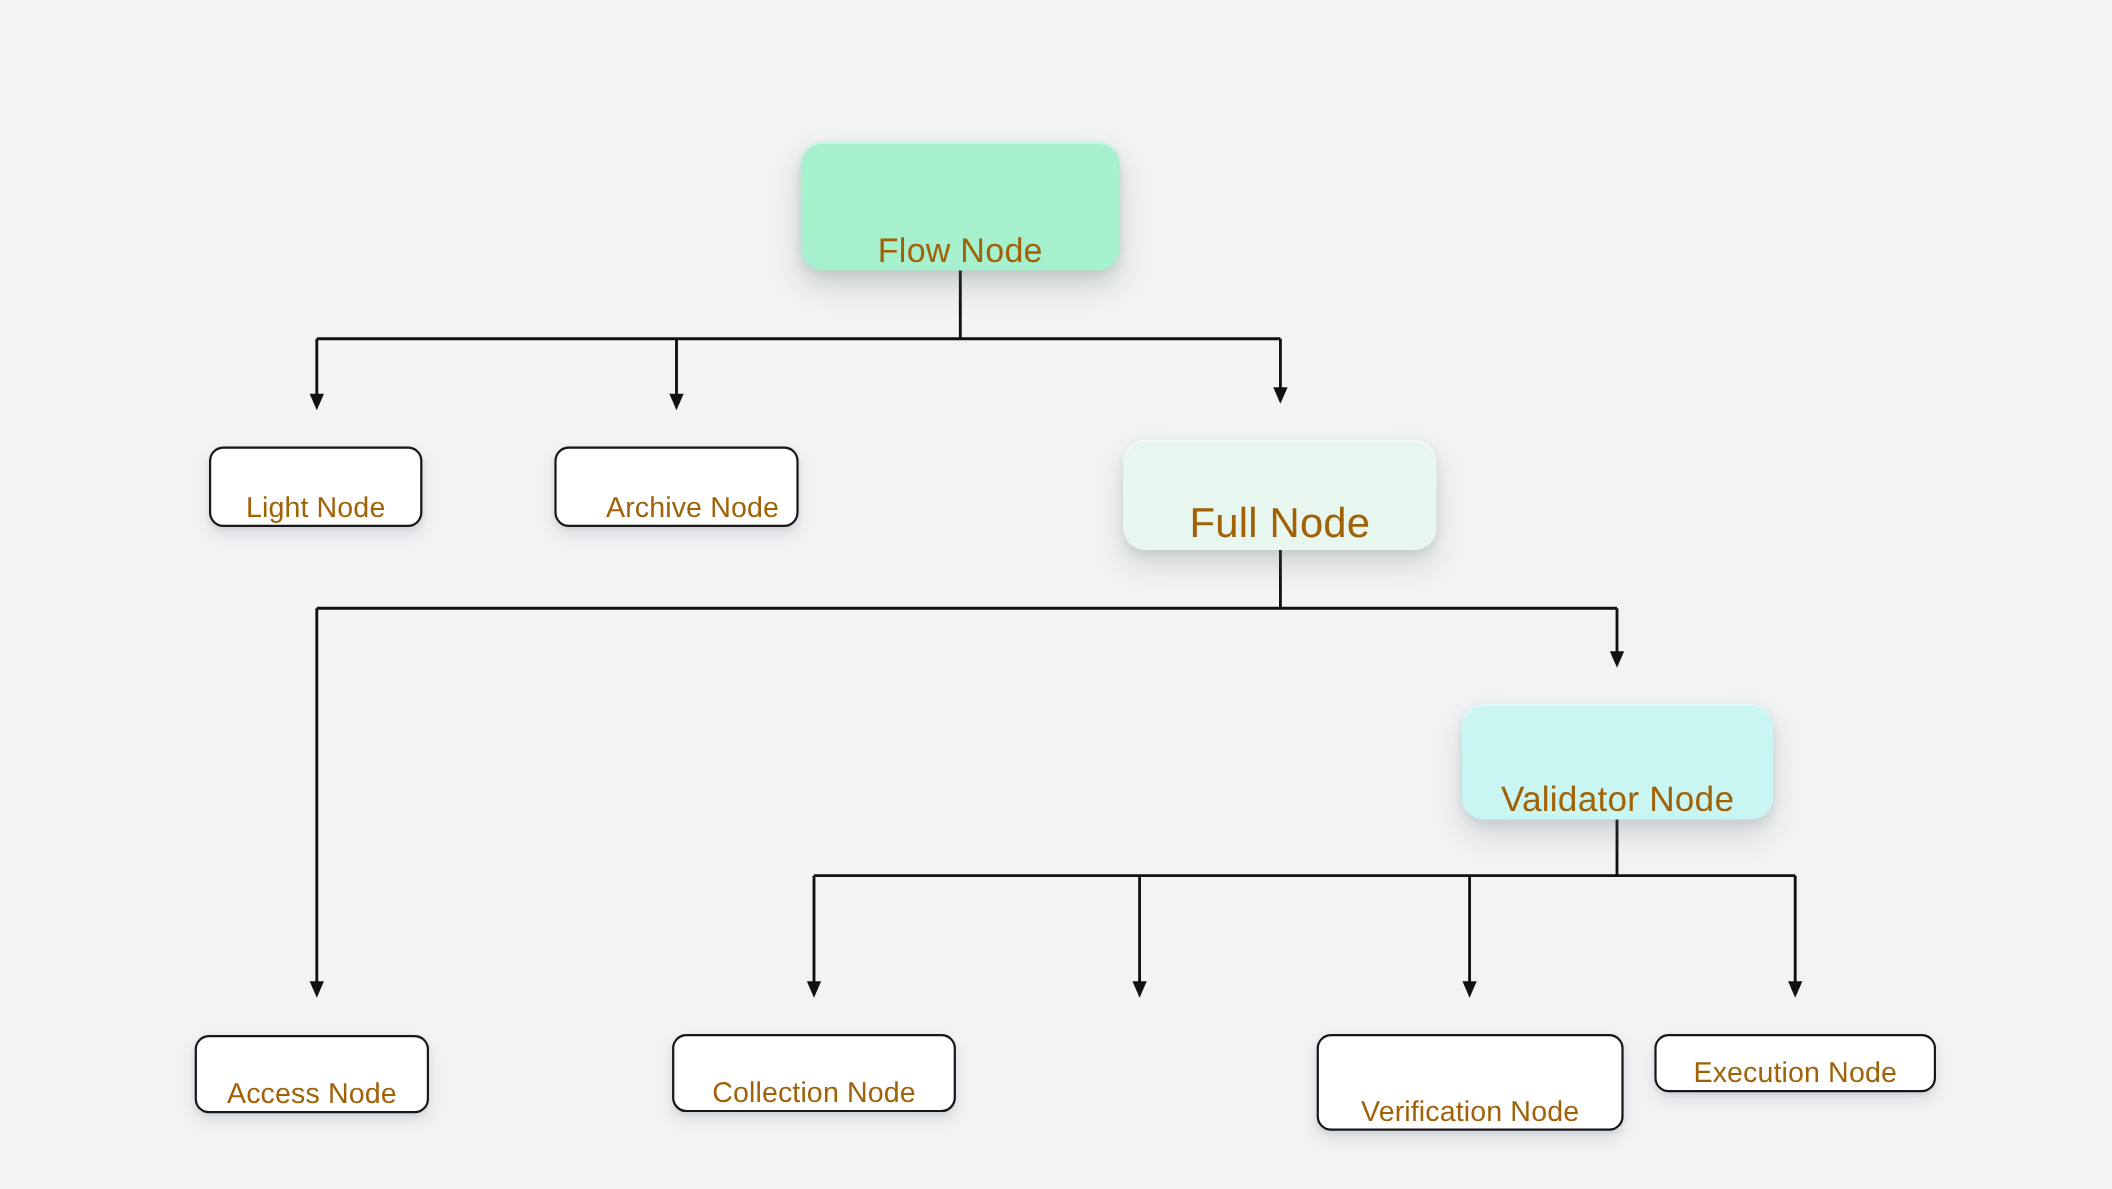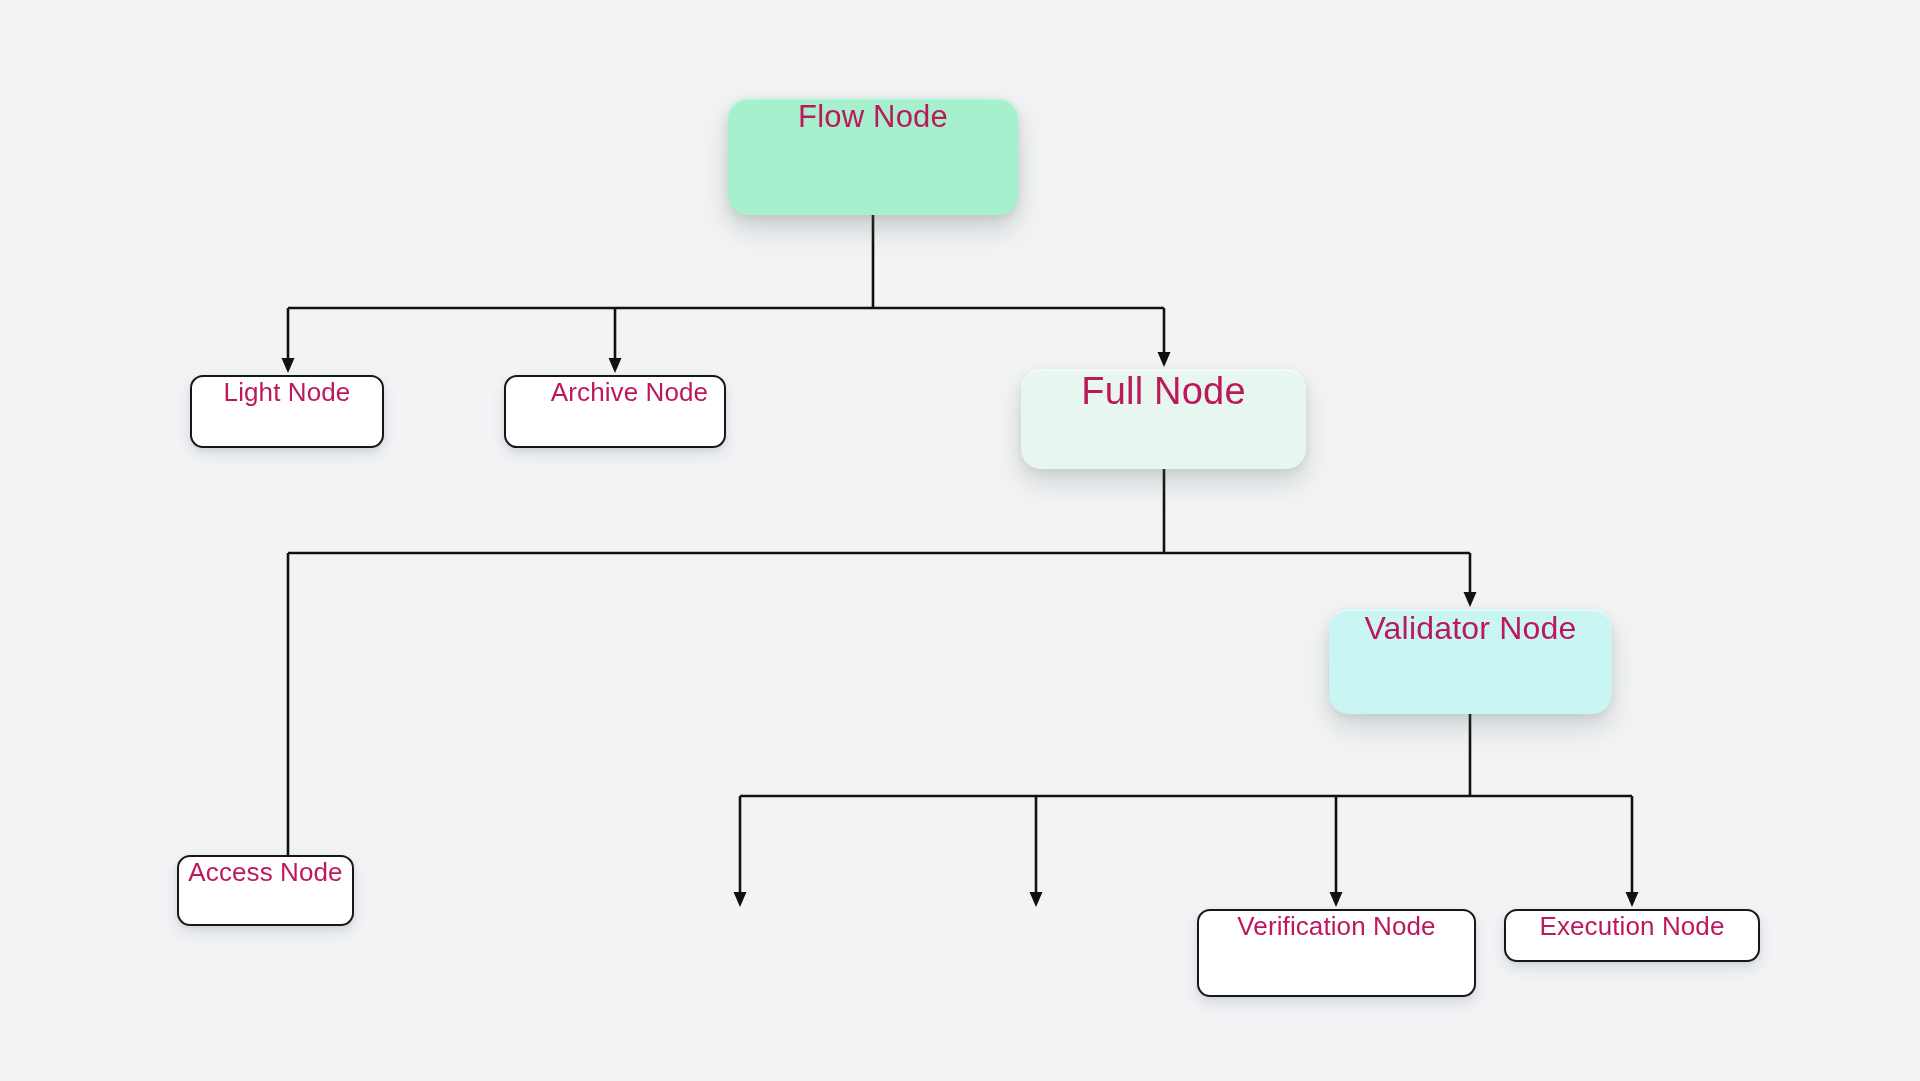--- a/index.html
+++ b/index.html
@@ -24,27 +24,28 @@
     position: absolute;
     top: 0;
     left: 0;
     width: 1920px;
     height: 1081px;
     pointer-events: none;
   }
   .node {
     position: absolute;
     display: flex;
-    align-items: flex-start;
+    align-items: flex-end;
     justify-content: center;
     text-align: center;
-    color: #be185d;
+    color: #a16207;
     line-height: 1.2;
     white-space: nowrap;
     user-select: none;
+    margin-top: 31px;
   }
   
   .node.root {
     background: #a6f0cd;
     border-radius: 20px;
     font-size: 31px;
     font-weight: 400;
     letter-spacing: 0.2px;
     box-shadow: 0 14px 26px rgba(90,110,105,0.26),
                 0 3px 8px rgba(90,110,105,0.14),
@@ -129,28 +130,31 @@
   </div>
 
   <div class="node leaf" style="left: 504px; top: 375px; width: 222px; height: 73px; padding-left: 29px;">
     <span class="node-label">Archive Node</span>
   </div>
 
   <div class="node branch-full" style="left: 1021px; top: 369px; width: 285px; height: 100px;">
     <span class="node-label">Full Node</span>
   </div>
 
-  <div class="node leaf" style="left: 177px; top: 855px; width: 177px; height: 71px;">
+  <div class="node leaf" style="left: 177px; top: 910px; width: 213px; height: 71px;">
     <span class="node-label">Access Node</span>
   </div>
 
   <div class="node branch-validator" style="left: 1329px; top: 609px; width: 283px; height: 105px;">
     <span class="node-label">Validator Node</span>
   </div>
 
+  <div class="node leaf" style="left: 611px; top: 909px; width: 258px; height: 71px;">
+    <span class="node-label">Collection Node</span>
+  </div>
 
 
   <div class="node leaf" style="left: 1197px; top: 909px; width: 279px; height: 88px;">
     <span class="node-label">Verification Node</span>
   </div>
 
   <div class="node leaf" style="left: 1504px; top: 909px; width: 256px; height: 53px;">
     <span class="node-label">Execution Node</span>
   </div>
 

